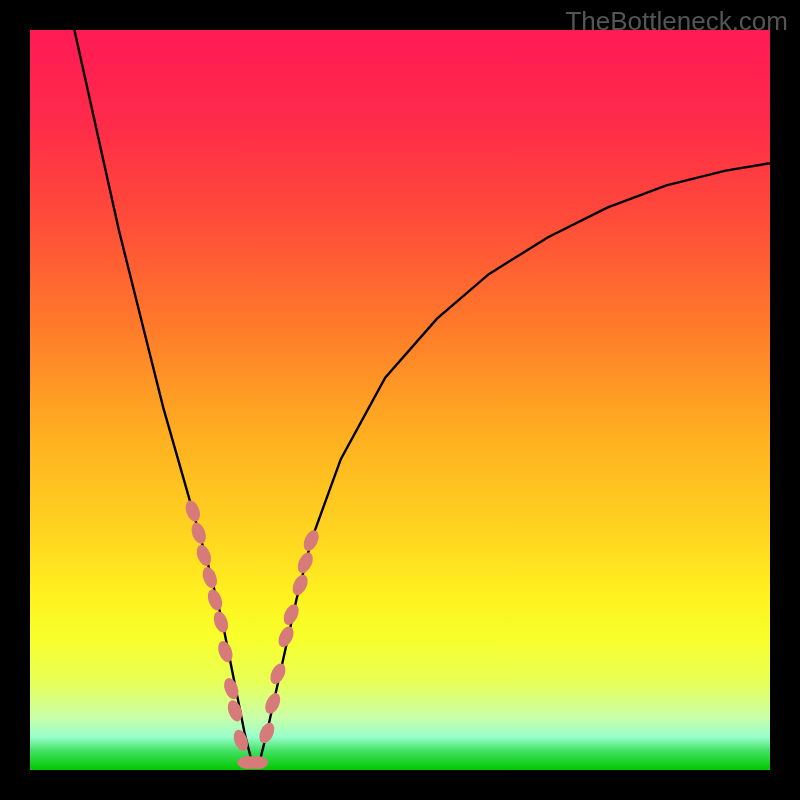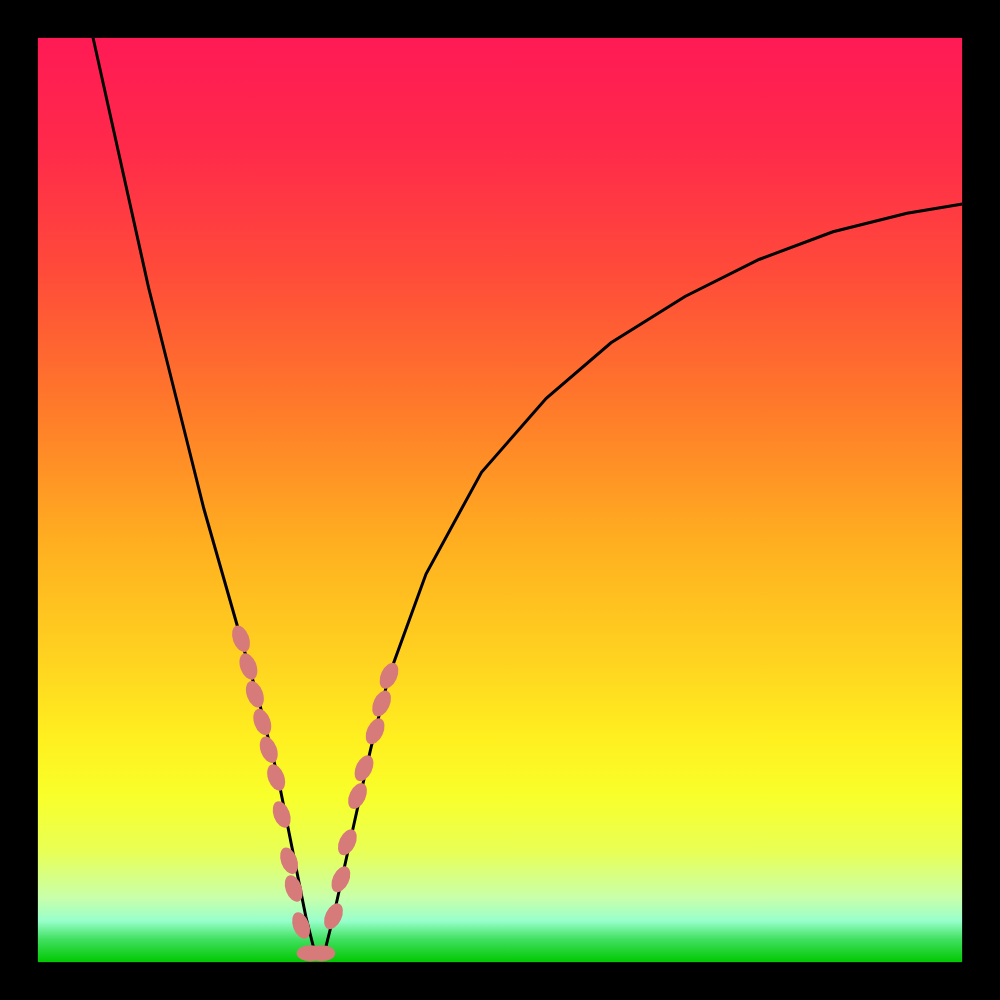--- a/index.html
+++ b/index.html
@@ -38,20 +38,21 @@
   .plot-area svg {
     display: block;
     width: 100%;
     height: 100%;
   }
 </style>
 </head>
 <body>
 
 <div class="container">
+  <div class="watermark">TheBottleneck.com</div>
   <div class="plot-area">
     <svg viewBox="0 0 740 740">
       <defs>
         <linearGradient id="bg-grad" x1="0" y1="0" x2="0" y2="1">
             <stop offset="0%" stop-color="#ff1a55"></stop>
             <stop offset="12%" stop-color="#ff2a4a"></stop>
             <stop offset="25%" stop-color="#ff4a3a"></stop>
             <stop offset="40%" stop-color="#ff7a2a"></stop>
             <stop offset="55.00000000000001%" stop-color="#ffb020"></stop>
             <stop offset="68%" stop-color="#ffd520"></stop>

